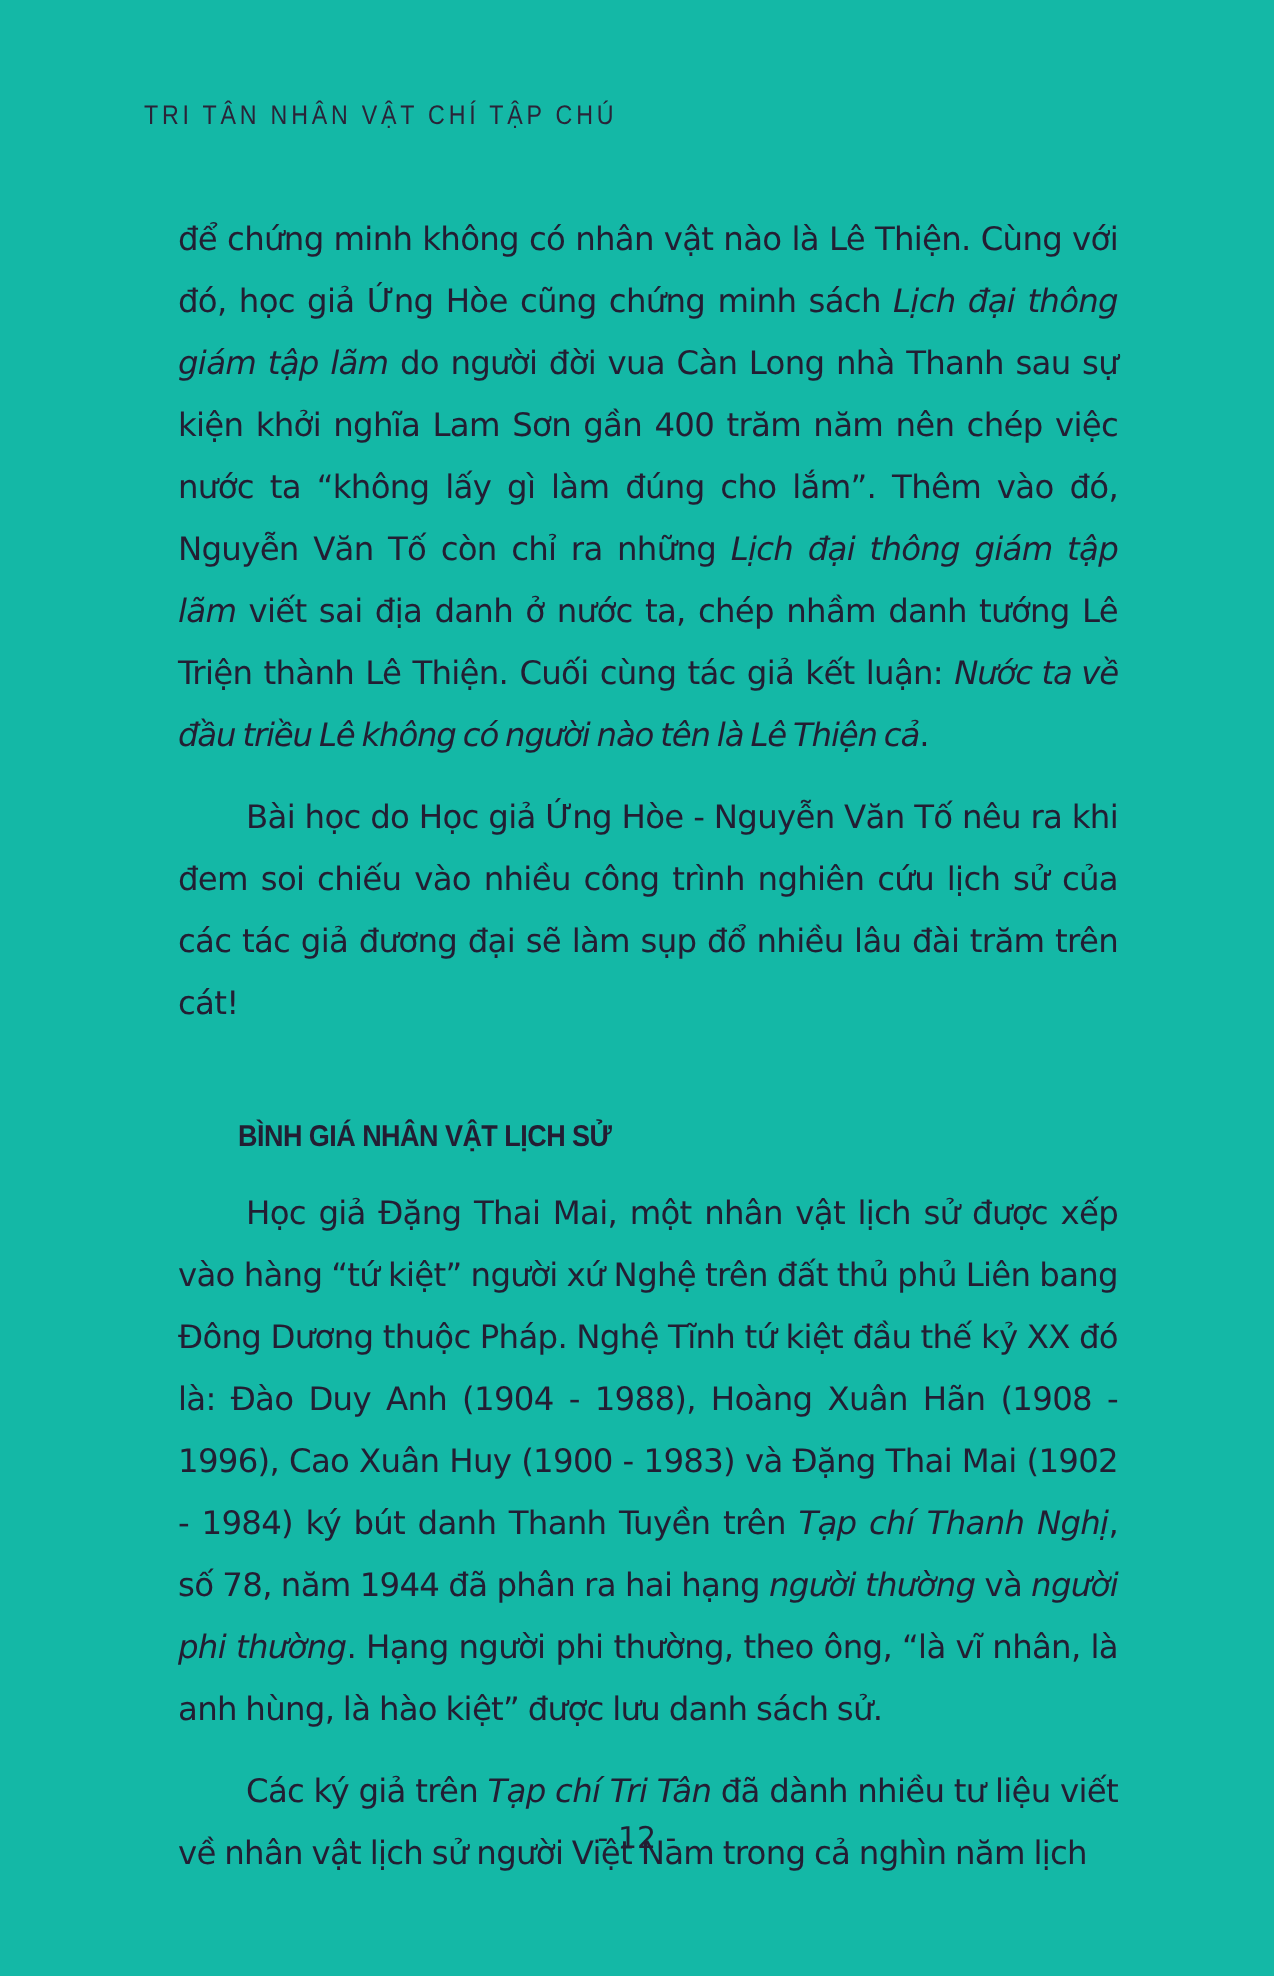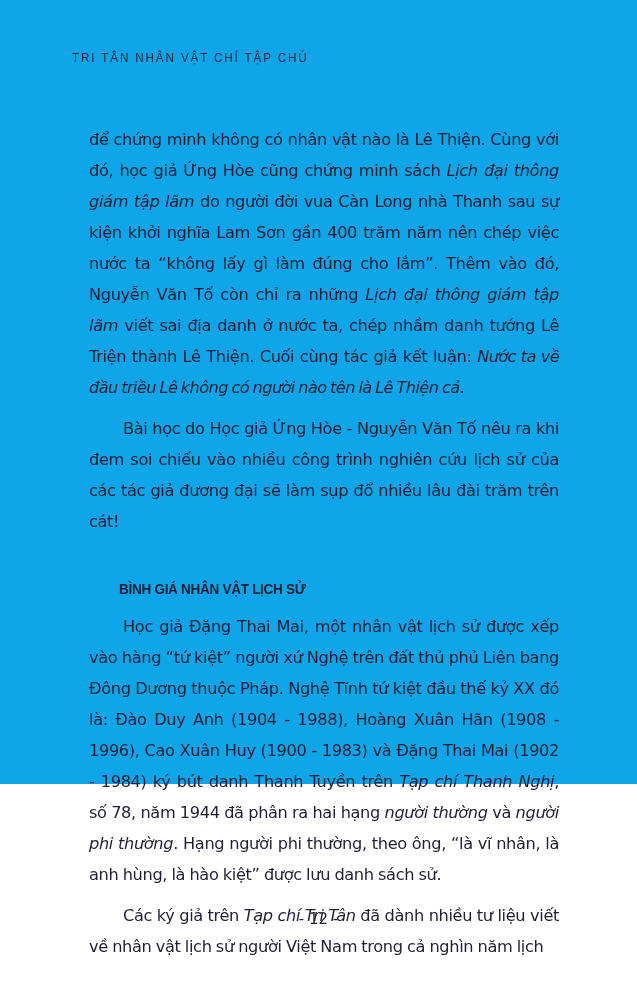--- a/index.html
+++ b/index.html
@@ -1,30 +1,29 @@
 <!DOCTYPE html>
 <html><head>
   <meta charset="utf-8">
   <style>
     html, body { margin: 0; padding: 0; background: #ffffff; }
     body { width: 637px; height: 988px; position: relative; overflow: hidden; }
-    .page { position: absolute; left: 0; top: 0; width: 637px; height: 784px; background: #0ea5e9; }
+    .page { position: absolute; left: 0; top: 0; width: 637px; height: 988px; background: #14b8a6; }
     .running-header {
       position: absolute; left: 72px; top: 50px;
       font-family: "Liberation Sans", sans-serif;
       font-size: 13.5px; letter-spacing: 2.2px; color: #2a2438;
       transform: scaleX(0.86); transform-origin: left top;
       white-space: nowrap;
     }
     .body {
       position: absolute; left: 89px; top: 104px; width: 470px;
       font-family: "DejaVu Sans", sans-serif;
       font-size: 16.2px; line-height: 31px; color: #231e33;
       text-align: justify;
-      margin-top: 20px;
     }
     .body p { margin: 0; }
     .body p.indent { text-indent: 34px; }
     .body .gap { height: 10px; }
     .body .gap-lg { height: 38px; }
     .body em { font-style: italic; }
     .section-heading {
       font-family: "Liberation Sans", sans-serif;
       font-weight: bold; font-size: 15px; color: #231e33;
       margin: 0 0 8px 30px; letter-spacing: -0.3px;

